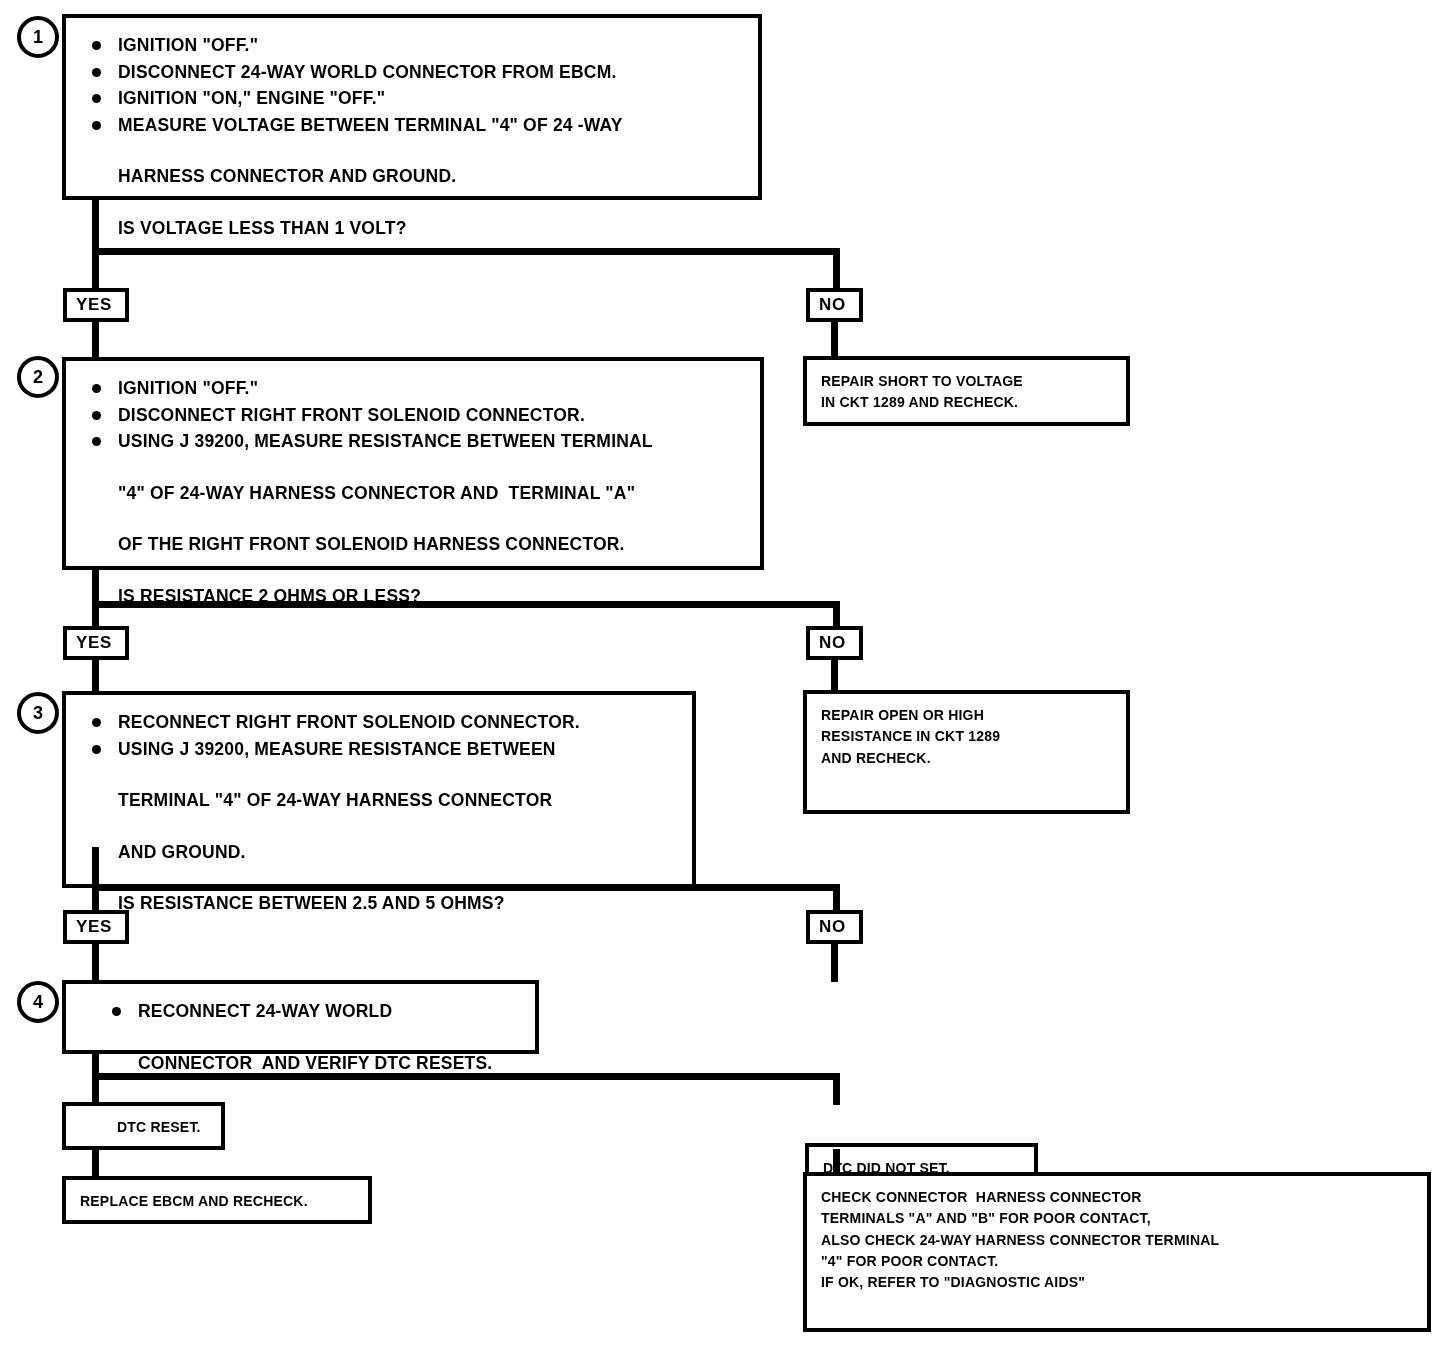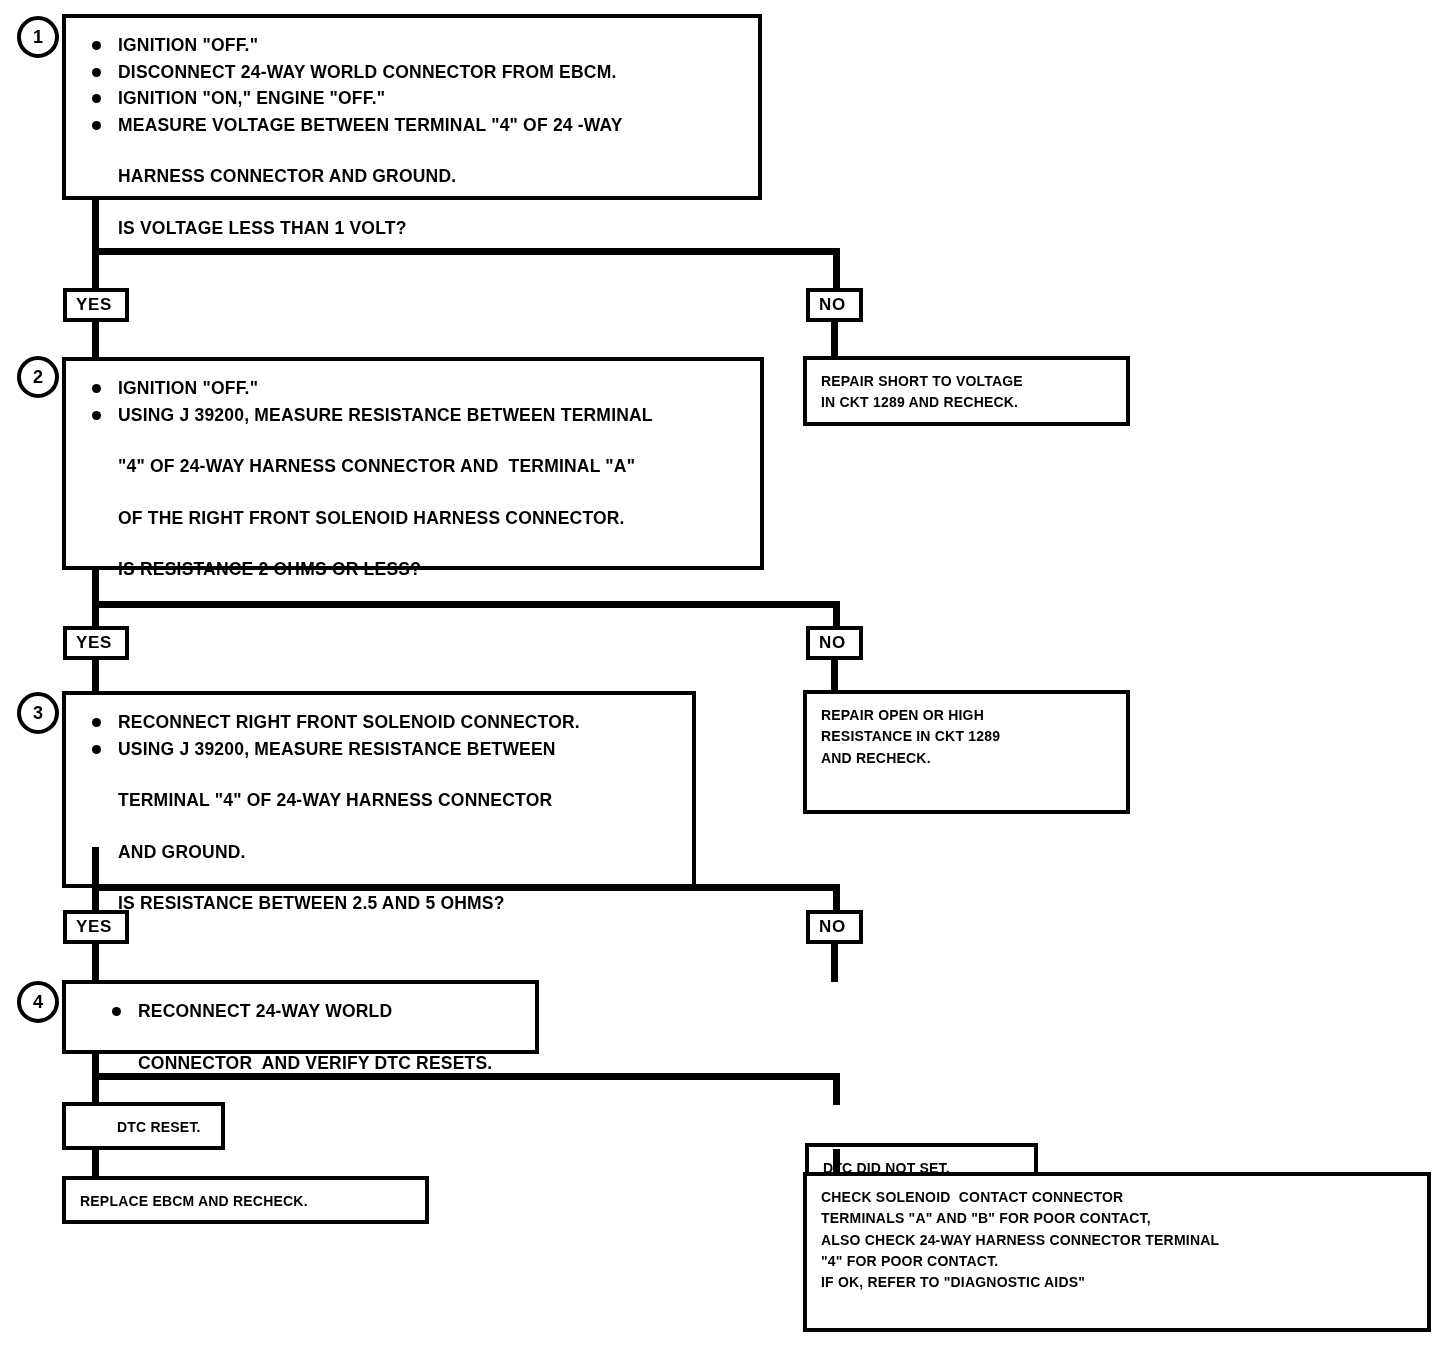--- a/index.html
+++ b/index.html
@@ -129,20 +129,21 @@
     </span>
   </div>
 
   <div class="circle" style="left:17px;top:356px;">
     <span>2</span>
   </div>
 
   <div class="box stepbox" style="left:62px;top:357px;width:702px;height:213px;">
     <span class="lines">
       <span class="ln bul">IGNITION "OFF."</span>
+      <span class="ln bul">DISCONNECT RIGHT FRONT SOLENOID CONNECTOR.</span>
       <span class="ln bul">USING J 39200, MEASURE RESISTANCE BETWEEN TERMINAL</span>
       <span class="ln cont">"4" OF 24-WAY HARNESS CONNECTOR AND  TERMINAL "A"</span>
       <span class="ln cont">OF THE RIGHT FRONT SOLENOID HARNESS CONNECTOR.</span>
       <span class="ln cont">IS RESISTANCE 2 OHMS OR LESS?</span>
     </span>
   </div>
 
   <div class="vline" style="left:92px;top:566px;height:76px;"></div>
   <div class="hline" style="left:92px;top:601px;width:748px;"></div>
   <div class="vline" style="left:833px;top:601px;height:30px;"></div>
@@ -210,37 +211,37 @@
   <div class="vline" style="left:833px;top:1073px;height:32px;"></div>
 
   <div class="box resbox" style="left:62px;top:1102px;width:163px;height:48px;padding-left:37px;">
     <span class="lines">
       <span class="ln">DTC RESET.</span>
     </span>
   </div>
 
   <div class="vline" style="left:92px;top:1147px;height:32px;"></div>
 
-  <div class="box resbox" style="left:62px;top:1176px;width:367px;height:48px;">
+  <div class="box resbox" style="left:62px;top:1176px;width:310px;height:48px;">
     <span class="lines">
       <span class="ln">REPLACE EBCM AND RECHECK.</span>
     </span>
   </div>
 
   <div class="box resbox" style="left:805px;top:1103px;width:233px;height:34px;margin-top:40px;">
     <span class="lines">
       <span class="ln">DTC DID NOT SET.</span>
     </span>
   </div>
 
   <div class="vline" style="left:833px;top:1149px;height:26px;"></div>
 
   <div class="box resbox" style="left:803px;top:1172px;width:628px;height:160px;">
     <span class="lines">
-      <span class="ln">CHECK SOLENOID  CONTACT CONNECTOR</span>
+      <span class="ln">CHECK CONNECTOR  HARNESS CONNECTOR</span>
       <span class="ln">TERMINALS "A" AND "B" FOR POOR CONTACT,</span>
       <span class="ln">ALSO CHECK 24-WAY HARNESS CONNECTOR TERMINAL</span>
       <span class="ln">"4" FOR POOR CONTACT.</span>
       <span class="ln">IF OK, REFER TO "DIAGNOSTIC AIDS"</span>
     </span>
   </div>
 
 </div>
 
 </body></html>

